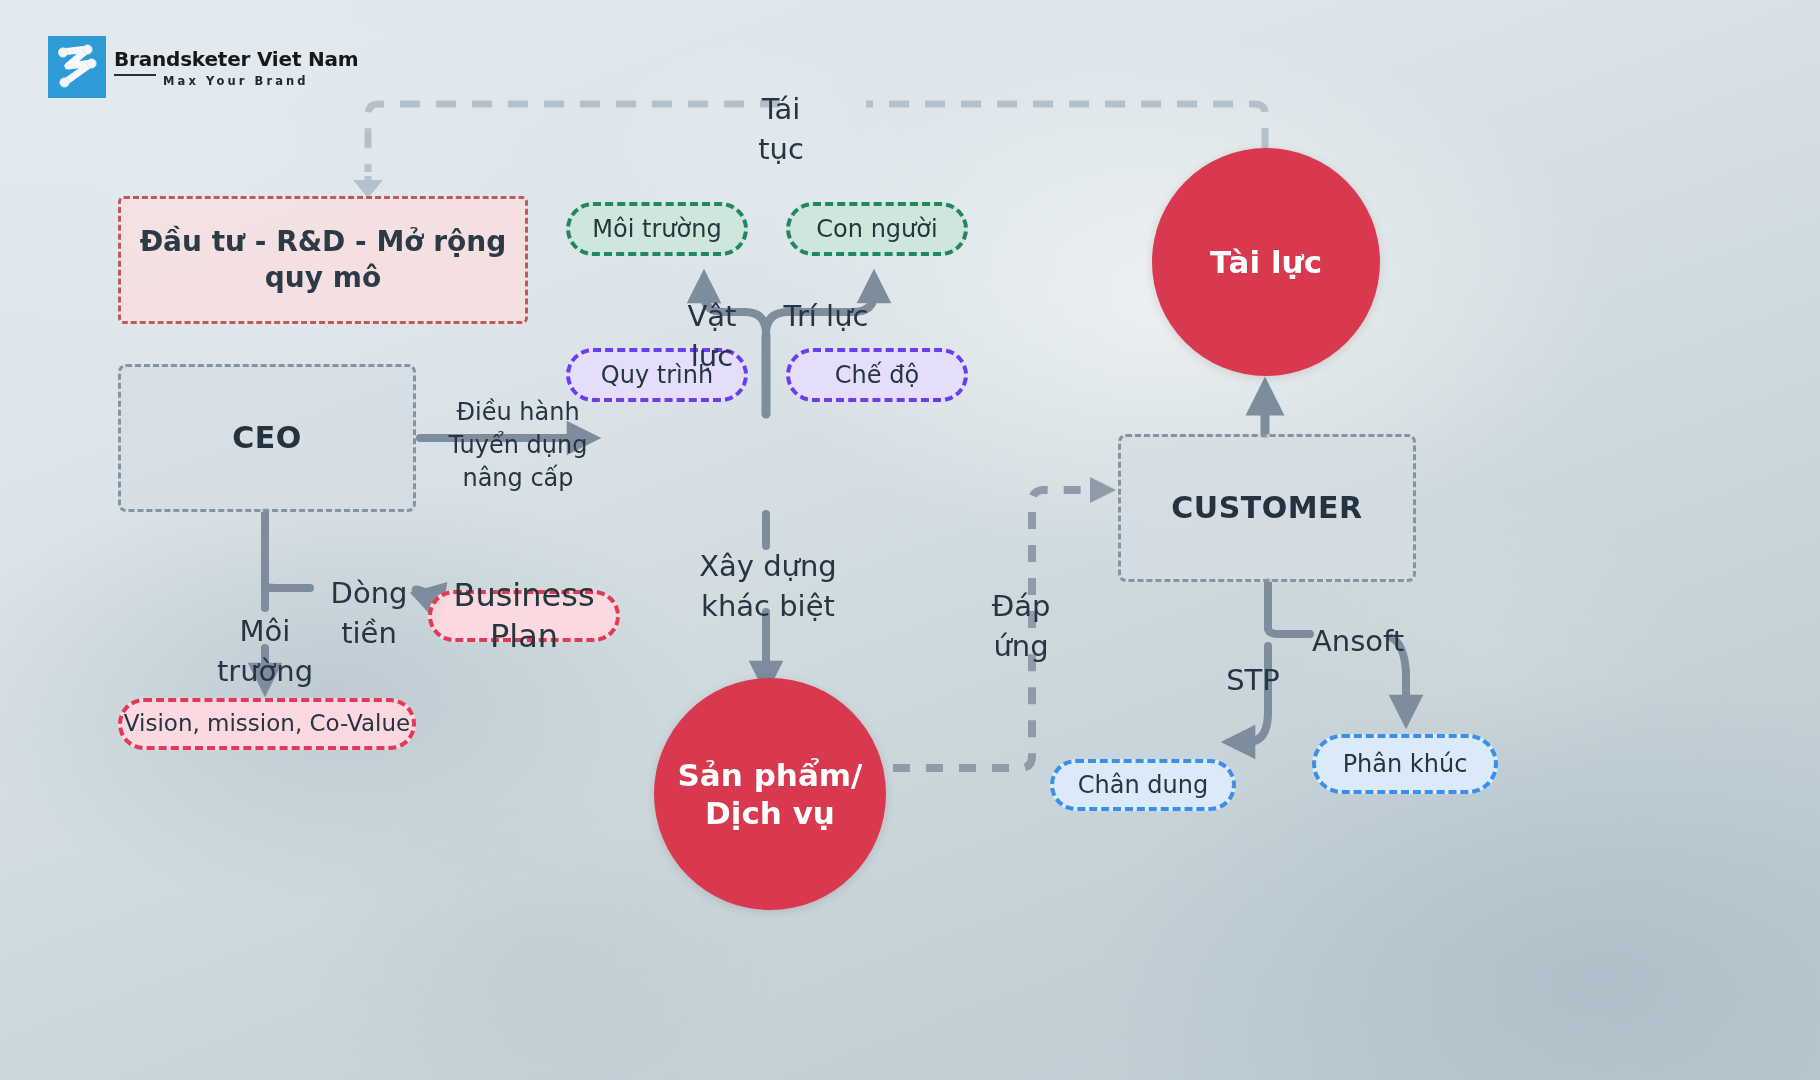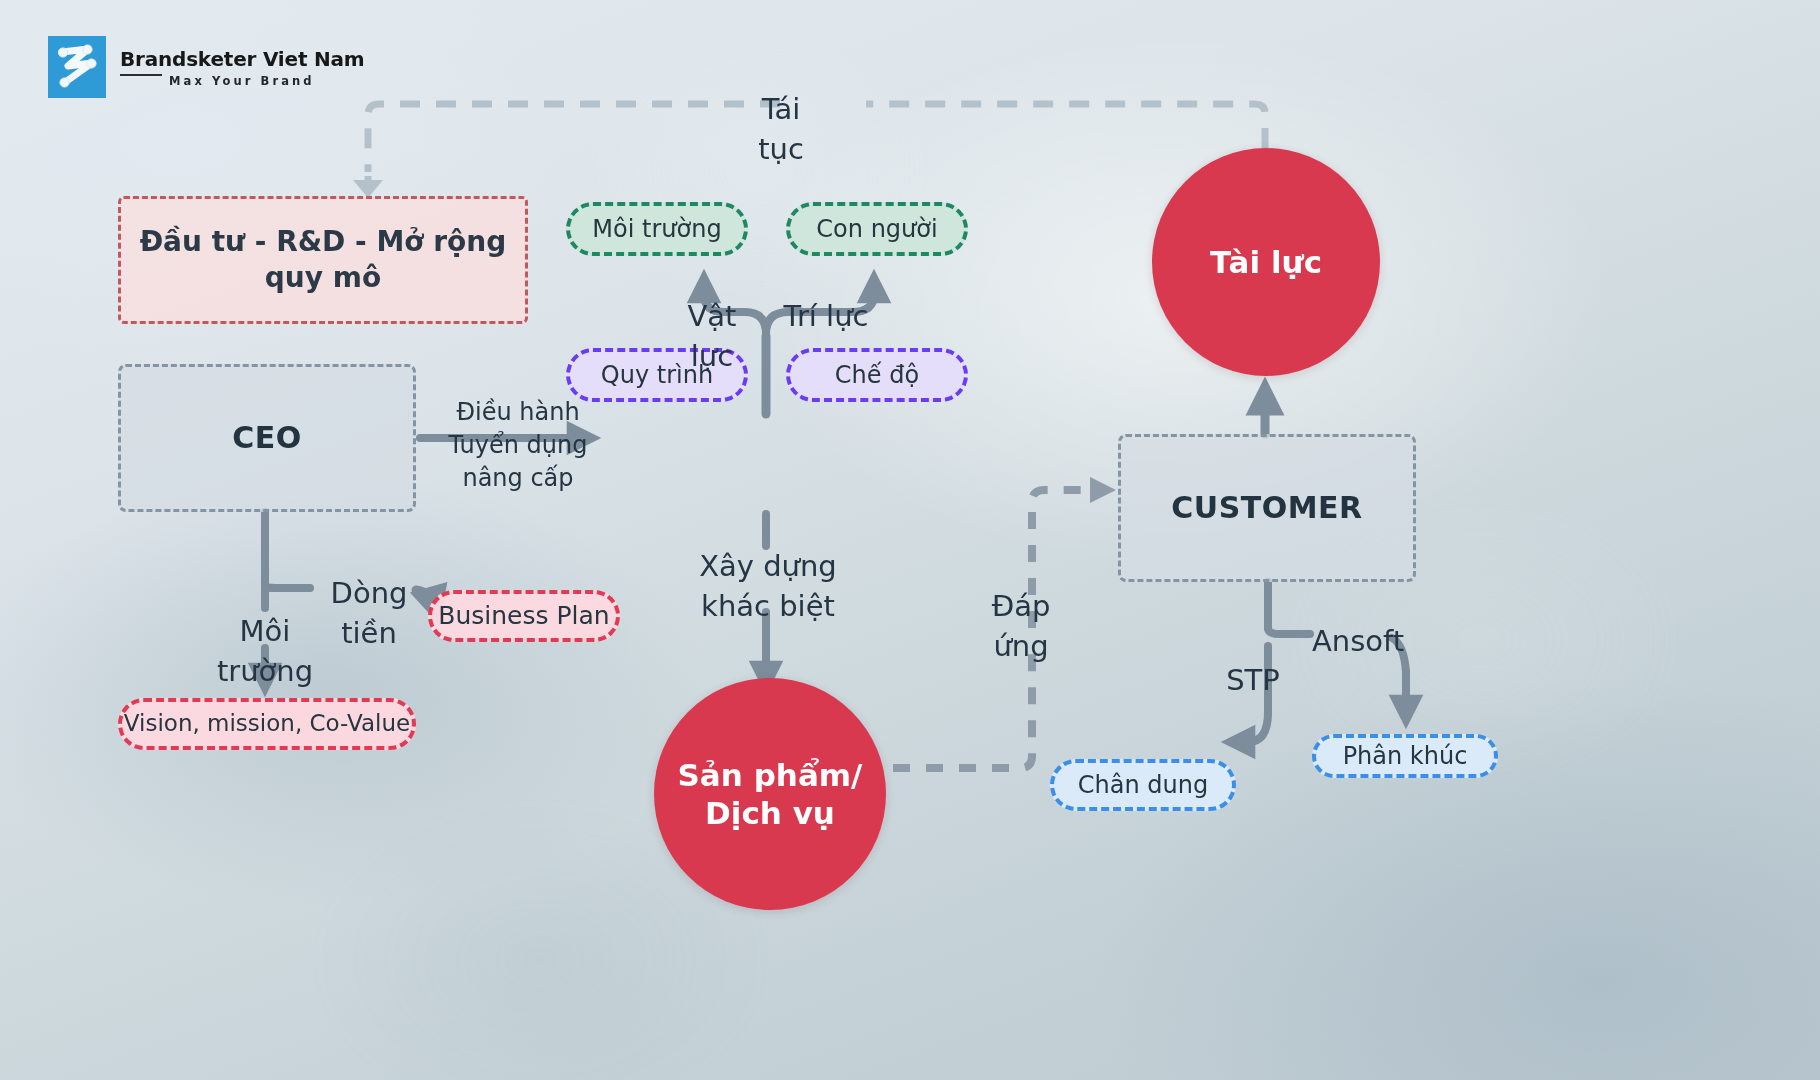--- a/index.html
+++ b/index.html
@@ -44,37 +44,37 @@
   
   .green{border:4px dashed #1f8761;background:rgba(206,230,219,.95);border-radius:32px;
     color:#26363f;font-size:24px;font-weight:400;}
 
   
   .violet{border:4px dashed #6a3df0;background:rgba(229,221,252,.95);border-radius:32px;
     color:#26363f;font-size:24px;font-weight:400;}
 
   
   .pinkpill{border:4px dashed #e03a55;background:rgba(253,217,224,.96);border-radius:32px;
-    color:#26363f;font-size:25px;font-weight:400;}
+    color:#26363f;font-size:32px;font-weight:400;}
 
   
   .bluepill{border:4px dashed #3b8fe8;background:rgba(219,235,250,.95);border-radius:32px;
     color:#26363f;font-size:24px;font-weight:400;}
 
   
   .circle{border-radius:50%;background:#d8394e;color:#fff;font-weight:700;font-size:31px;
     box-shadow:0 2px 10px rgba(80,20,30,.14);line-height:1.24;}
 
   
   .lbl{position:absolute;color:#253544;font-size:29px;line-height:1.38;white-space:pre-line;
     text-align:center;}
   .lbl.big{font-size:24px;}
 
   
-  #logo{position:absolute;left:48px;top:36px;display:flex;align-items:center;gap:14px;}
+  #logo{position:absolute;left:48px;top:36px;display:flex;align-items:center;gap:8px;}
   #logomark{width:58px;height:62px;background:#2e9bd6;position:relative;flex:0 0 auto;}
   #logotext{display:flex;flex-direction:column;}
   #logoname{font-size:20px;font-weight:700;color:#16181a;letter-spacing:-.2px;}
   #logosubwrap{display:flex;gap:7px;margin-top:3px;}
   #logorule{width:42px;height:2px;background:#2b2f33;}
   #logosub{font-size:11.5px;letter-spacing:3.1px;color:#24282c;font-weight:600;}
 </style>
 </head>
 <body>
 
@@ -195,21 +195,21 @@
 
   <div class="node circle" style="left:654px;top:678px;width:232px;height:232px;white-space:pre-line;">Sản phẩm/
 Dịch vụ</div>
 
   <div class="node pinkpill" style="left:428px;top:590px;width:192px;height:52px;">Business Plan</div>
 
   <div class="node pinkpill" style="left:118px;top:698px;width:298px;height:52px;font-size:23px;">Vision, mission, Co-Value</div>
 
   <div class="node bluepill" style="left:1050px;top:759px;width:186px;height:52px;">Chân dung</div>
 
-  <div class="node bluepill" style="left:1312px;top:734px;width:186px;height:44px;">Phân khúc</div>
+  <div class="node bluepill" style="left:1312px;top:734px;width:186px;height:60px;">Phân khúc</div>
 
   <div class="lbl" style="left:736px;top:89px;width:90px;">Tái tục</div>
 
   <div class="lbl" style="left:666px;top:296px;width:92px;">Vật lực</div>
 
   <div class="lbl" style="left:780px;top:296px;width:92px;">Trí lực</div>
 
   <div class="lbl big" style="left: 438px; top: 396px; width: 160px; white-space: pre-line;">Điều hành
 Tuyển dụng
 nâng cấp</div>

